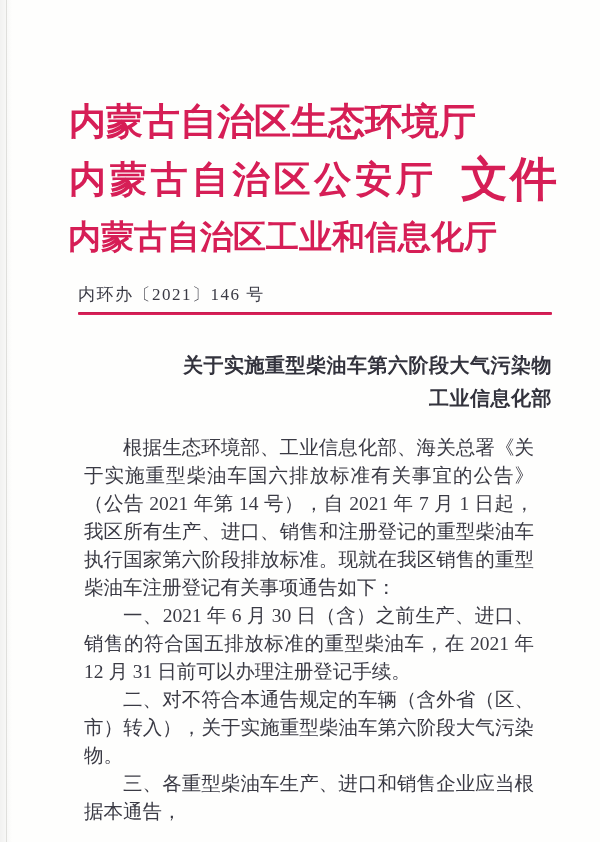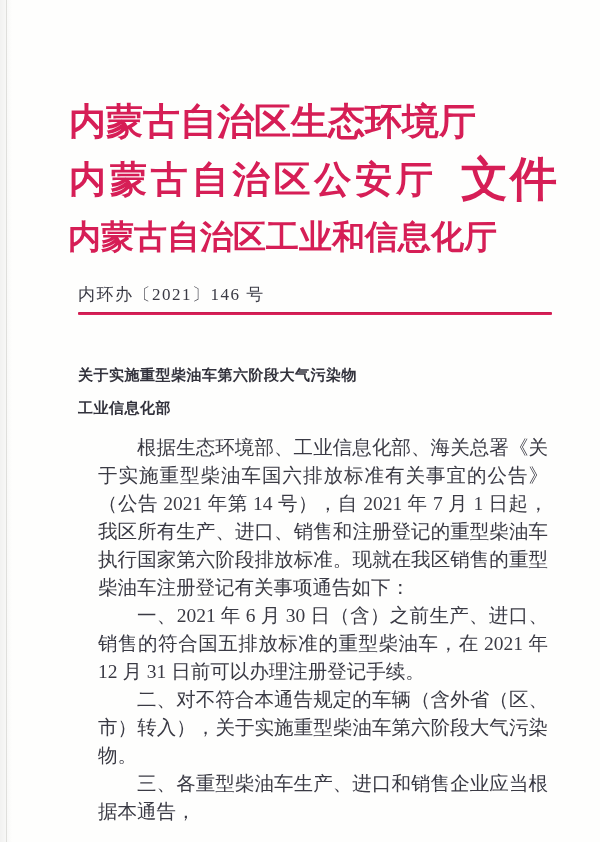--- a/index.html
+++ b/index.html
@@ -47,30 +47,30 @@
     font-size:17px;letter-spacing:1.5px;
   }
   .red-rule{
     position:absolute;left:78px;top:312px;width:474px;height:3px;
     background:linear-gradient(#c41a4c,#e2255e);
     border-radius:1px;
   }
 
   
   .doc-title{
-    position:absolute;left:78px;top:359px;width:474px;
-    text-align:left;
+    position:absolute;left:78px;top:349px;width:474px;
+    text-align:right;
     color:var(--title-ink,#32323c);
-    font-weight:700;font-size:15px;line-height:33px;
+    font-weight:700;font-size:20px;line-height:33px;
     letter-spacing:.5px;
   }
 
   
   .doc-body{
-    position:absolute;left:98px;top:434px;width:450px;
+    position:absolute;left:84px;top:434px;width:450px;
     color:var(--ink,#3a3a44);
     font-size:19.5px;line-height:28px;
     text-align:justify;
     text-justify:inter-character;
   }
   .doc-body p{
     margin:0;
     text-indent:2em;
   }
 </style>

